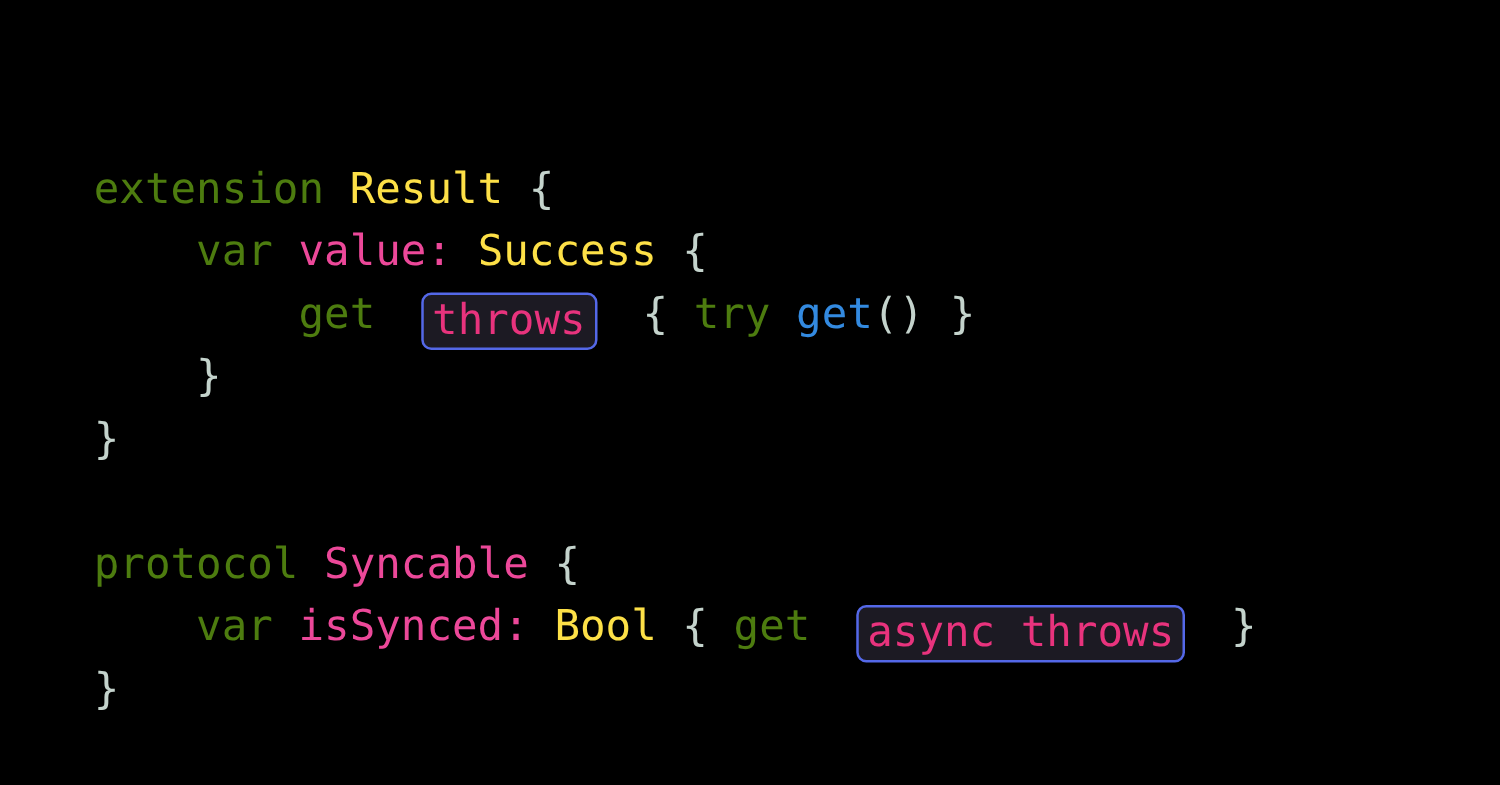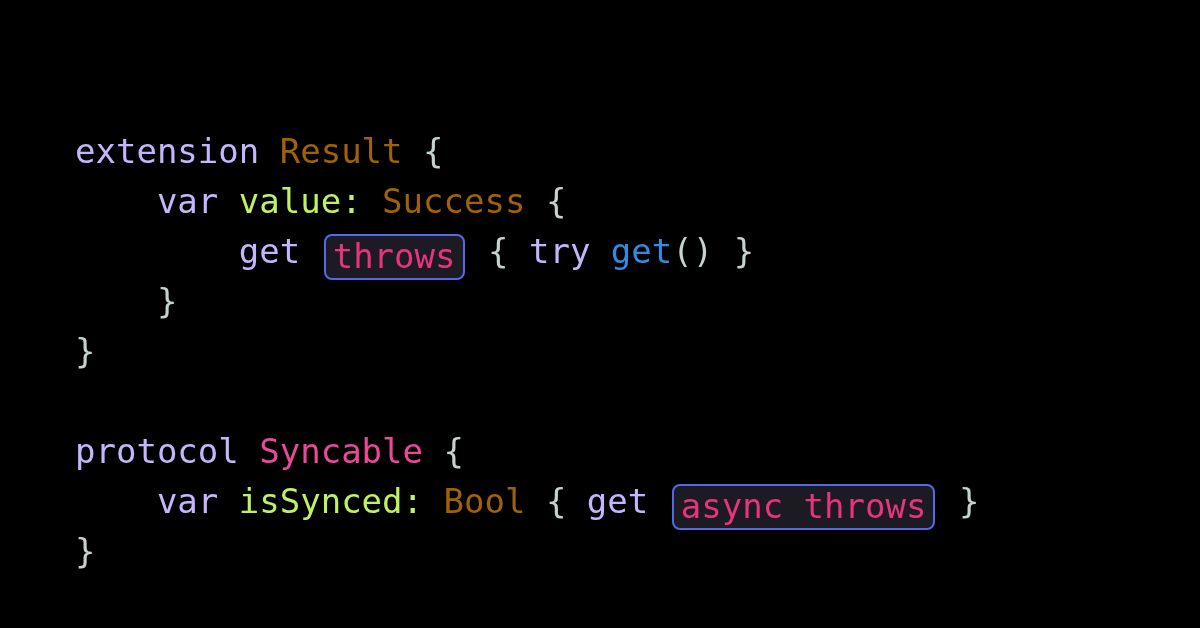--- a/index.html
+++ b/index.html
@@ -28,35 +28,35 @@
   #block-1 { top: 92px; }
   #block-2 { top: 392px; }
 
   .line {
     height: 50px;
     display: block;
     white-space: pre;
   }
 
   
-  .tok-keyword   { color: #c4b5fd; }
-  .tok-type      { color: #a16207; }
-  .tok-plain     { color: #bef264; }
+  .tok-keyword   { color: #4d7c0f; }
+  .tok-type      { color: #fde047; }
+  .tok-plain     { color: #ec4899; }
   .tok-punct     { color: #c4d3cc; }
   .tok-func      { color: #338ae0; }
   .tok-decl      { color: #ec4899; }
 
   
   .effect-box {
     display: inline-block;
     border: 2px solid #5468e8;
     border-radius: 8px;
     background: #1c1a23;
     padding: 2px 7px 4px 7px;
-    margin: 0 3px;
+    margin: 0 16px;
     line-height: 36px;
     vertical-align: baseline;
     position: relative;
     top: 5px;
   }
   .effect-box .tok-keyword { color: #e8337d; }
 </style>
 </head>
 <body>
 

